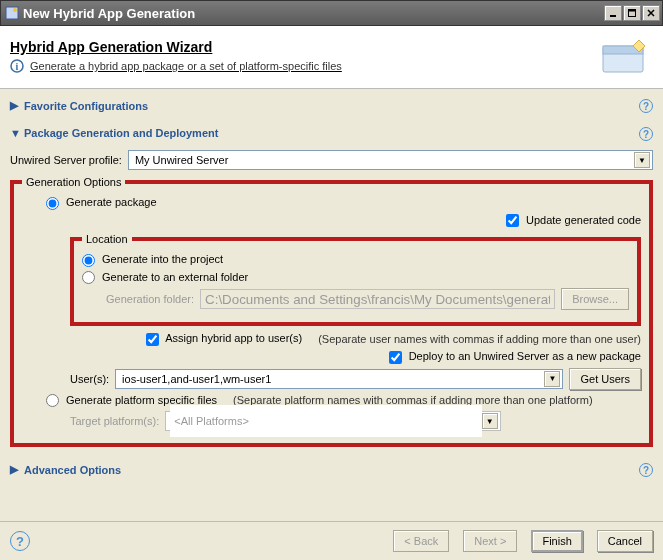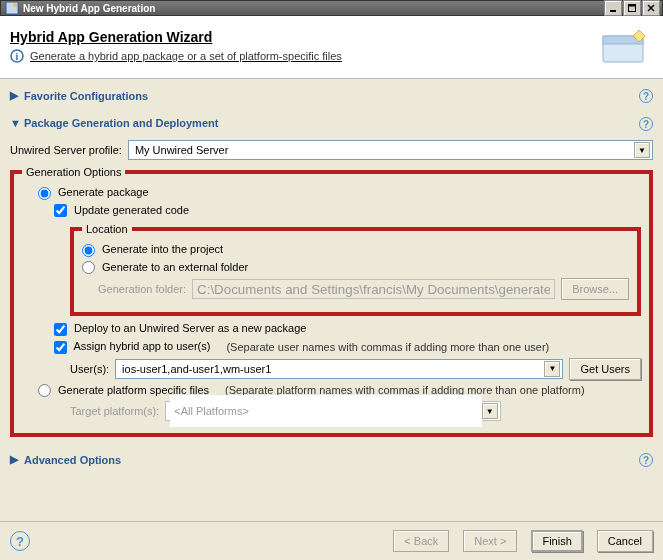--- a/index.html
+++ b/index.html
@@ -9,25 +9,25 @@
     font-size: 11px;
     background: #ece9d8;
     color: #000;
     width: 663px;
     height: 560px;
     overflow: hidden;
   }
   .titlebar {
     background: linear-gradient(#7a7a7a, #5a5a5a);
     color: #fff;
-    height: 16px;
+    height: 26px;
     display: flex;
     align-items: center;
     padding: 0 2px 0 4px;
-    font-size: 10px;
+    font-size: 13px;
     border: 1px solid #333;
   }
   .titlebar-icon { width: 14px; height: 14px; margin-right: 4px; display: inline-flex; align-items:center; justify-content:center; }
   .titlebar-title { flex: 1; font-weight: bold; }
   .titlebar-btns { display: flex; gap: 1px; }
   .tb-btn {
     width: 18px; height: 16px;
     background: #d4d0c8;
     border: 1px solid #888;
     box-shadow: inset 1px 1px 0 #fff;
@@ -82,22 +82,22 @@
     box-shadow: inset 1px 1px 0 #fff;
     display:flex; align-items:center; justify-content:center;
     font-size: 8px;
   }
   fieldset {
     border: 4px solid #b91c1c;
     margin: 6px 0;
     padding: 4px 8px 8px 8px;
   }
   fieldset legend { padding: 0 4px; }
-  .indent1 { margin-left: 16px; }
-  .indent2 { margin-left: 32px; }
+  .indent1 { margin-left: 24px; }
+  .indent2 { margin-left: 32px; justify-content: flex-end; }
   .indent3 { margin-left: 48px; }
   input[type="radio"], input[type="checkbox"] { margin: 0 4px 0 0; vertical-align: middle; }
   .disabled-text { color: #9a9a9a; }
   .disabled-input {
     background: #ece9d8; border: 1px solid #c0c0c0; height: 20px; flex:1;
     padding: 2px 4px; color: #9a9a9a;
   }
   .disabled-input-white {
     background: #fff; border: 1px solid #c0c0c0; height: 20px; flex:1;
     padding: 2px 4px; color: #9a9a9a;
@@ -247,30 +247,30 @@
         <div class="row indent1">
           <span class="label disabled-text">Generation folder:</span>
           <input class="disabled-input" disabled="" value="C:\Documents and Settings\francis\My Documents\generated-external" style="">
           <button class="btn" disabled="">Browse...</button>
         </div>
       </fieldset>
 
       <div class="row indent2">
         <label>
           <input type="checkbox" checked="" style="">
+          <span>Assign hybrid app to user(s)</span>
+        </label>
+        <span class="hint">(Separate user names with commas if adding more than one user)</span>
+      </div>
+
+      <div class="row indent2">
+        <label>
+          <input type="checkbox" checked="" style="">
           <span>Deploy to an Unwired Server as a new package</span>
         </label>
-      </div>
-
-      <div class="row indent2">
-        <label>
-          <input type="checkbox" checked="" style="">
-          <span>Assign hybrid app to user(s)</span>
-        </label>
-        <span class="hint">(Separate user names with commas if adding more than one user)</span>
       </div>
 
       <div class="row indent3">
         <span class="label">User(s):</span>
         <div class="combo">
           <input type="text" value="ios-user1,and-user1,wm-user1" style="">
           <div class="combo-btn">▼</div>
         </div>
         <button class="btn">Get Users</button>
       </div>

